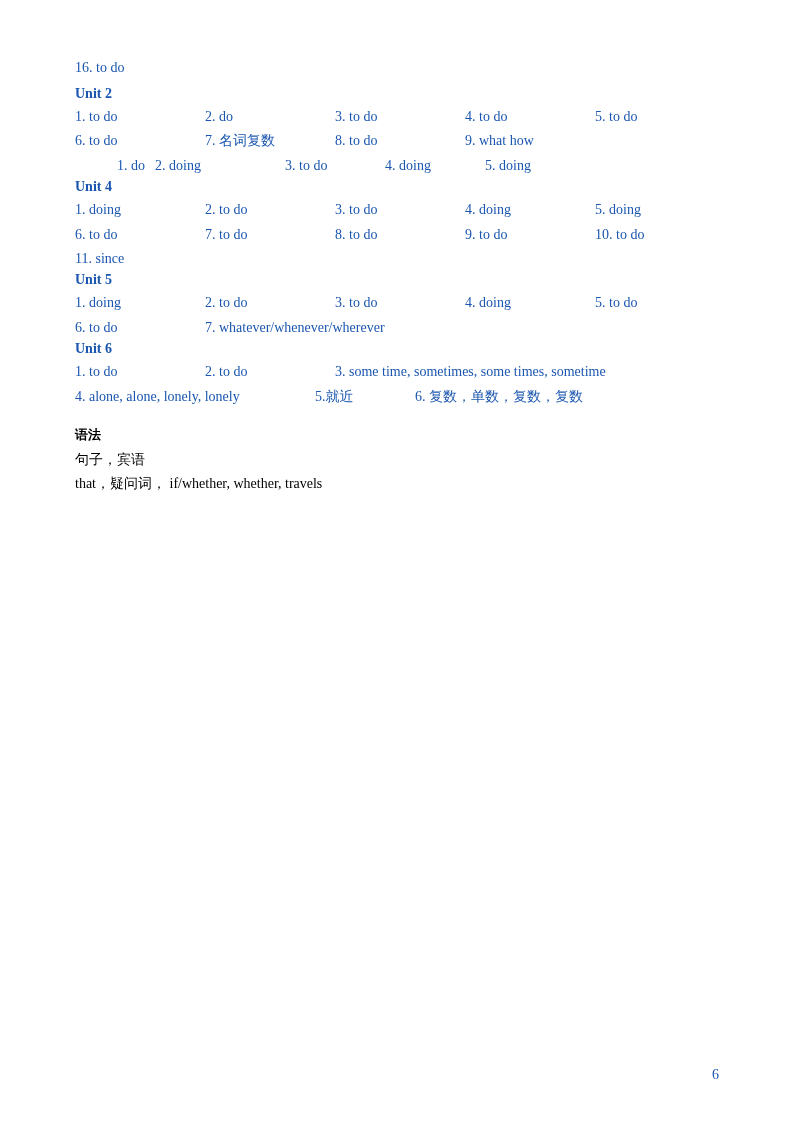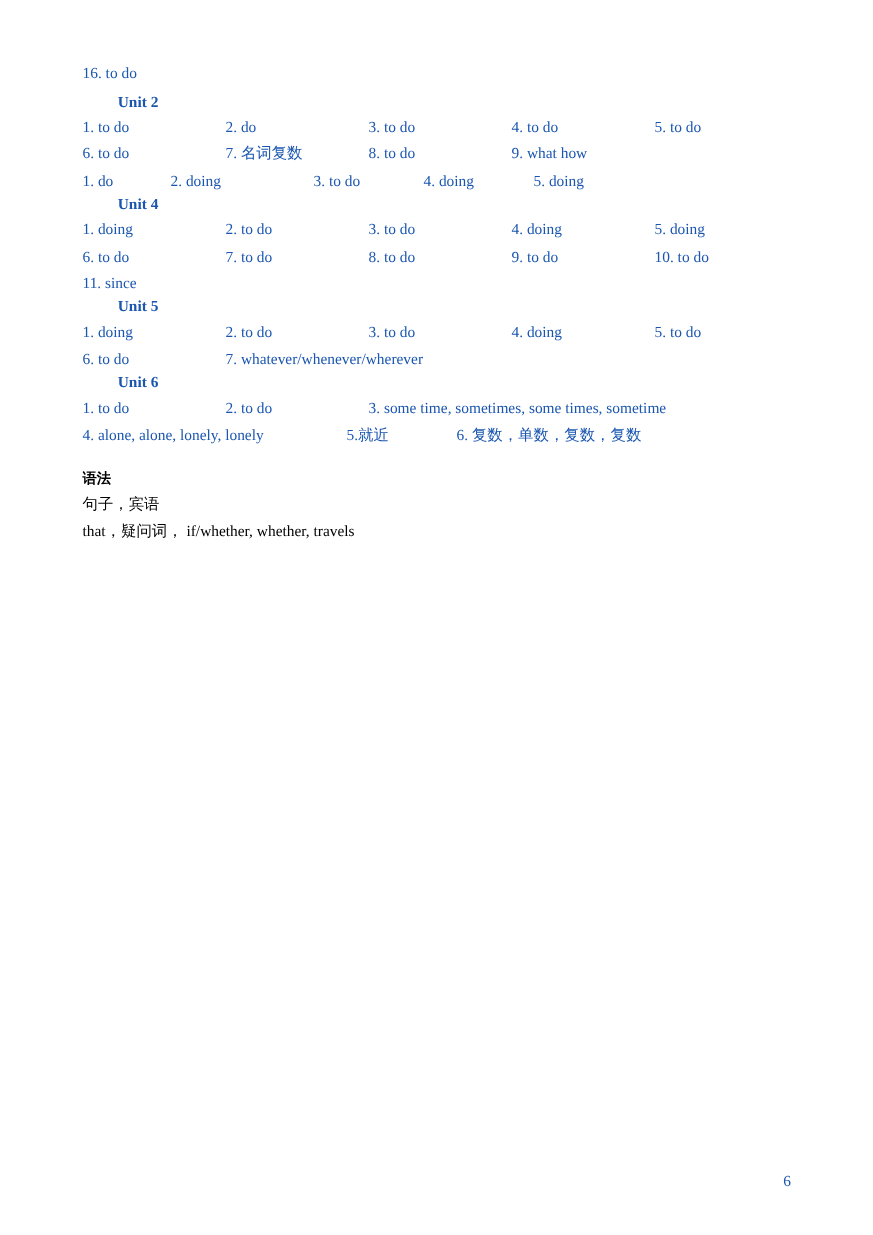--- a/index.html
+++ b/index.html
@@ -31,21 +31,20 @@
 
     .unit-heading {
       font-weight: bold;
       color: #1a56b0;
       margin-bottom: 4px;
       margin-top: 18px;
     }
 
     .unit-heading:first-child {
       margin-top: 0;
-      margin-left: 32px;
     }
 
     .row {
       display: flex;
       flex-wrap: wrap;
       gap: 10px;
       margin-bottom: 2px;
       line-height: 1.6;
     }
 
@@ -57,20 +56,21 @@
     .cell-wide {
       min-width: 120px;
     }
 
     .cell-med {
       min-width: 90px;
     }
 
     .cell-narrow {
       min-width: 70px;
+      text-align: right;
     }
 
     .section-16 {
       margin-bottom: 10px;
       color: #1a56b0;
     }
 
     .grammar-section {
       margin-top: 18px;
     }

